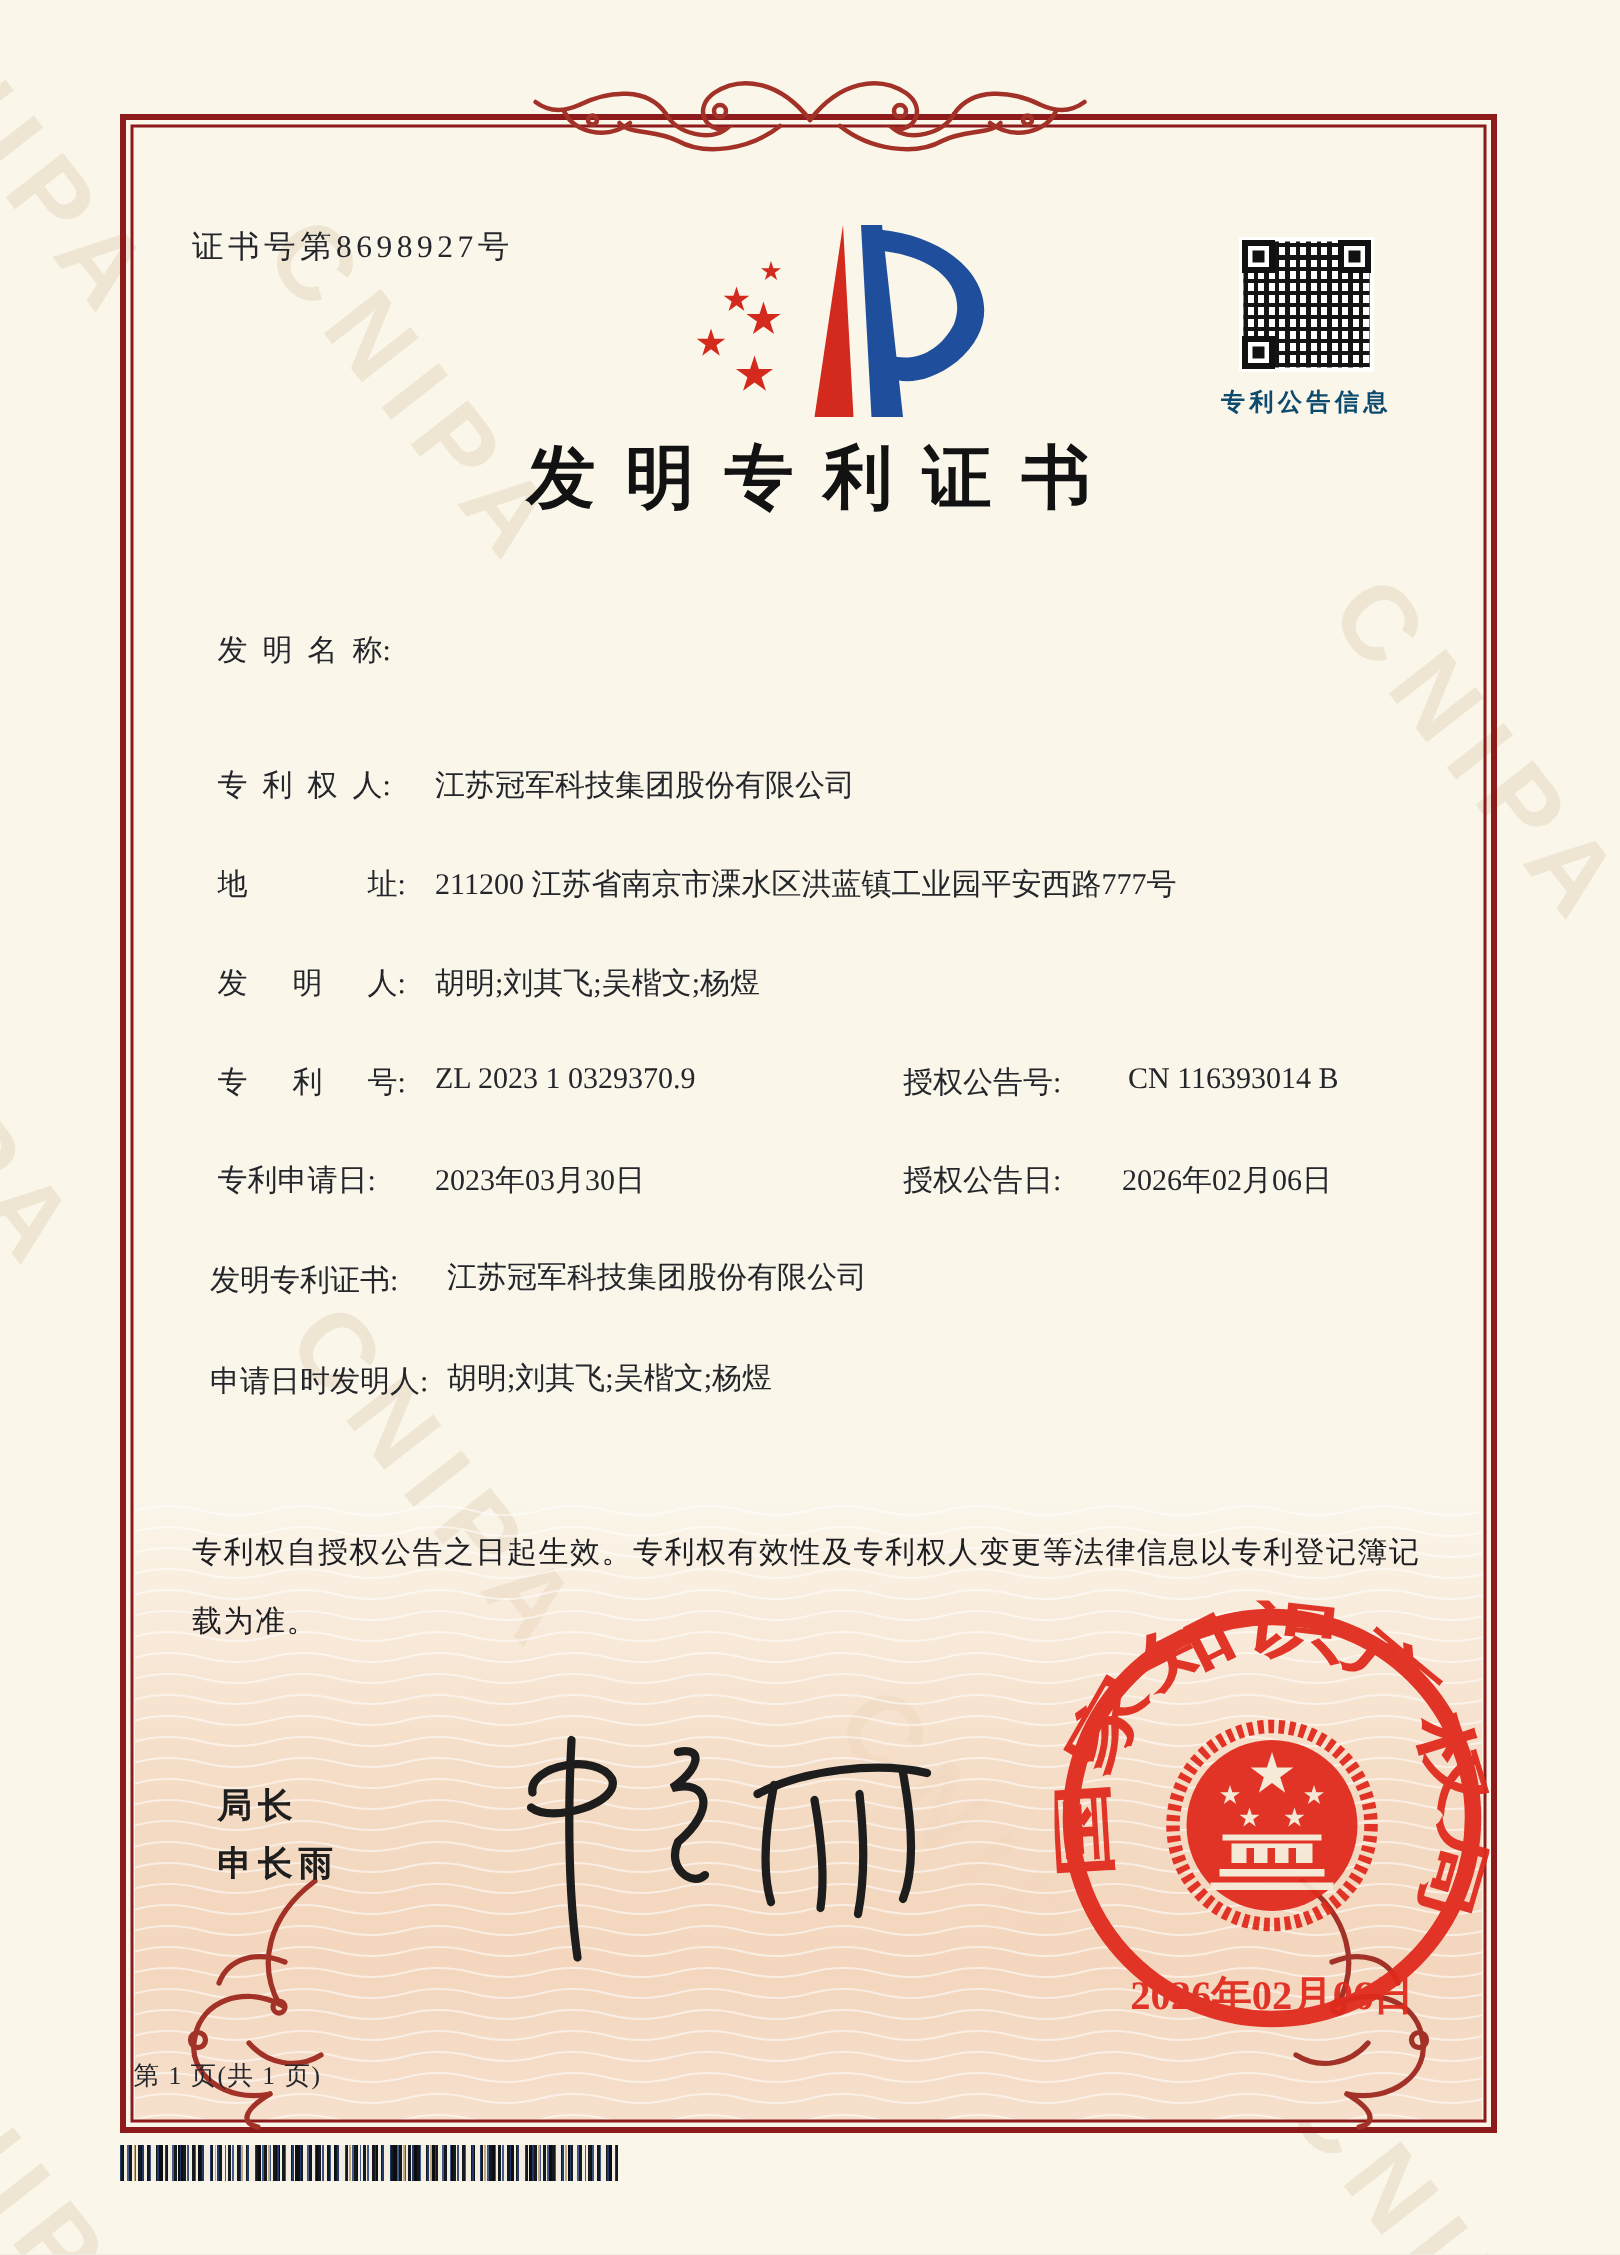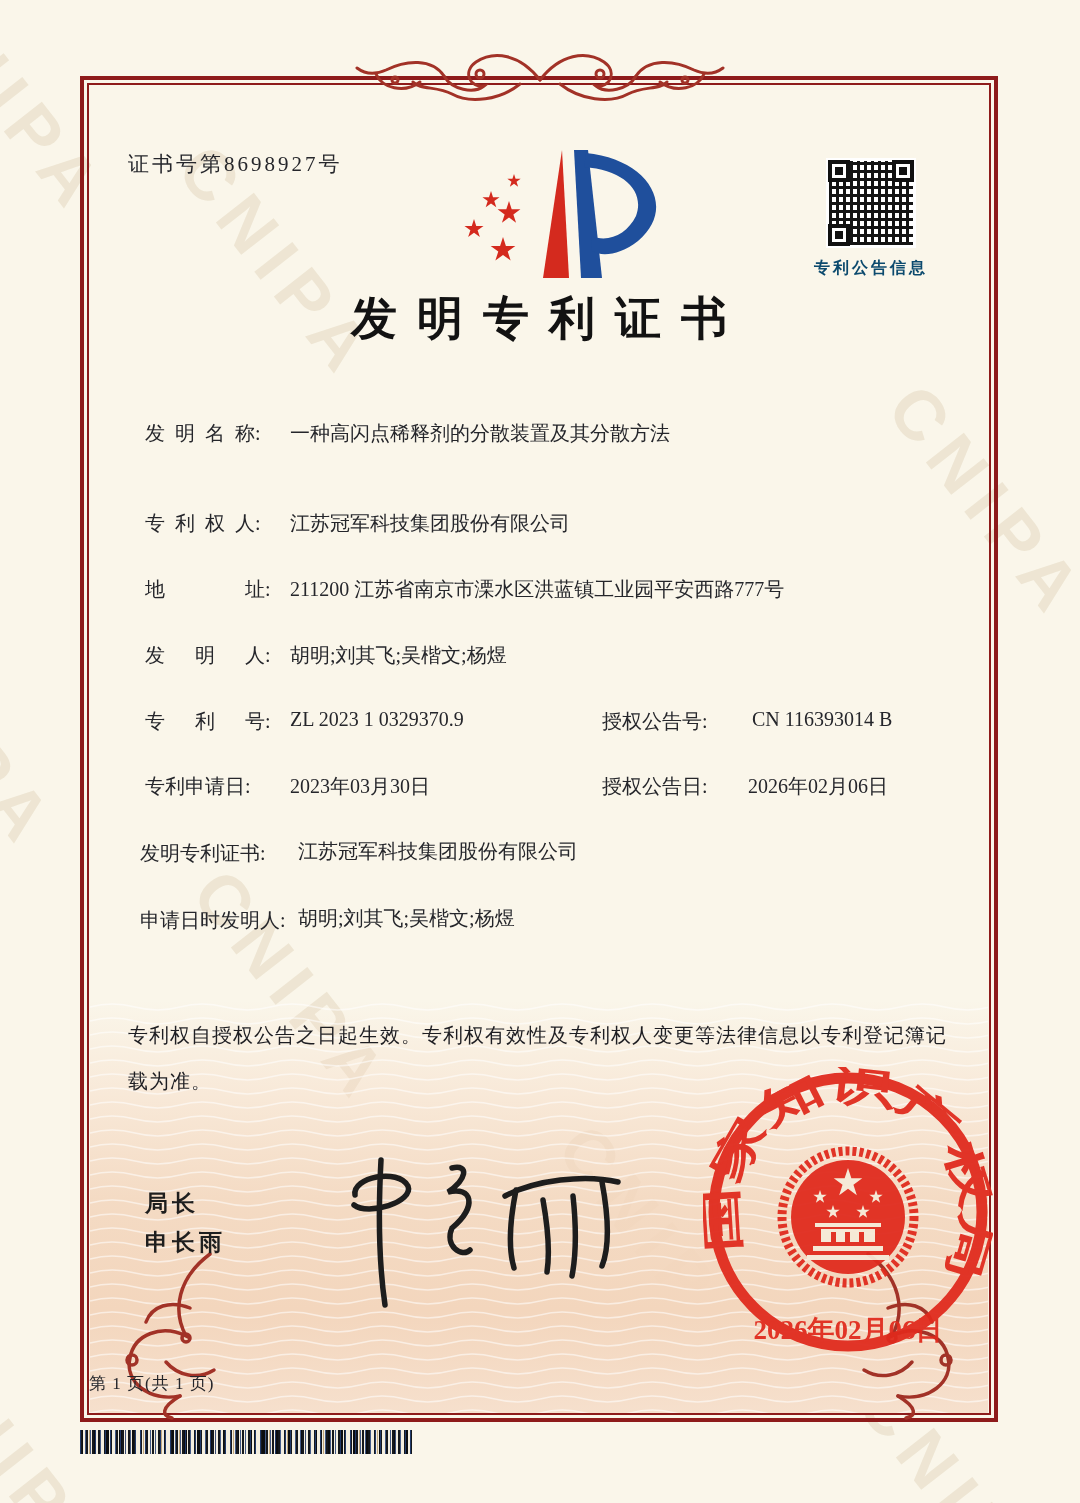--- a/index.html
+++ b/index.html
@@ -183,21 +183,20 @@
       <div class="finder tl"></div>
       <div class="finder tr"></div>
       <div class="finder bl"></div>
     </div>
   </div>
   <div class="qr-caption">专利公告信息</div>
 
   <div class="title">发明专利证书</div>
 
   <span class="lab" style="left:145px;top:420px">发 明 名 称:</span>
-  <span class="val" style="left:290px;top:420px">一种高闪点稀释剂的分散装置及其分散方法</span>
 
   <span class="lab" style="left:145px;top:510px">专 利 权 人:</span>
   <span class="val" style="left:290px;top:510px">江苏冠军科技集团股份有限公司</span>
 
   <span class="lab" style="left:145px;top:576px">地    址:</span>
   <span class="val" style="left:290px;top:576px">211200 江苏省南京市溧水区洪蓝镇工业园平安西路777号</span>
 
   <span class="lab" style="left:145px;top:642px">发  明  人:</span>
   <span class="val" style="left:290px;top:642px">胡明;刘其飞;吴楷文;杨煜</span>
 

